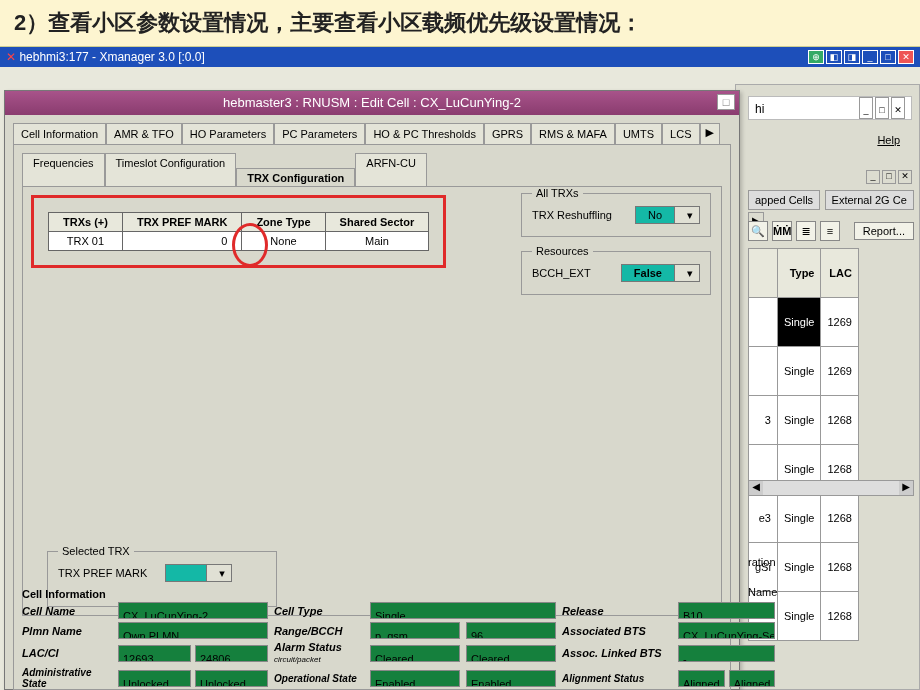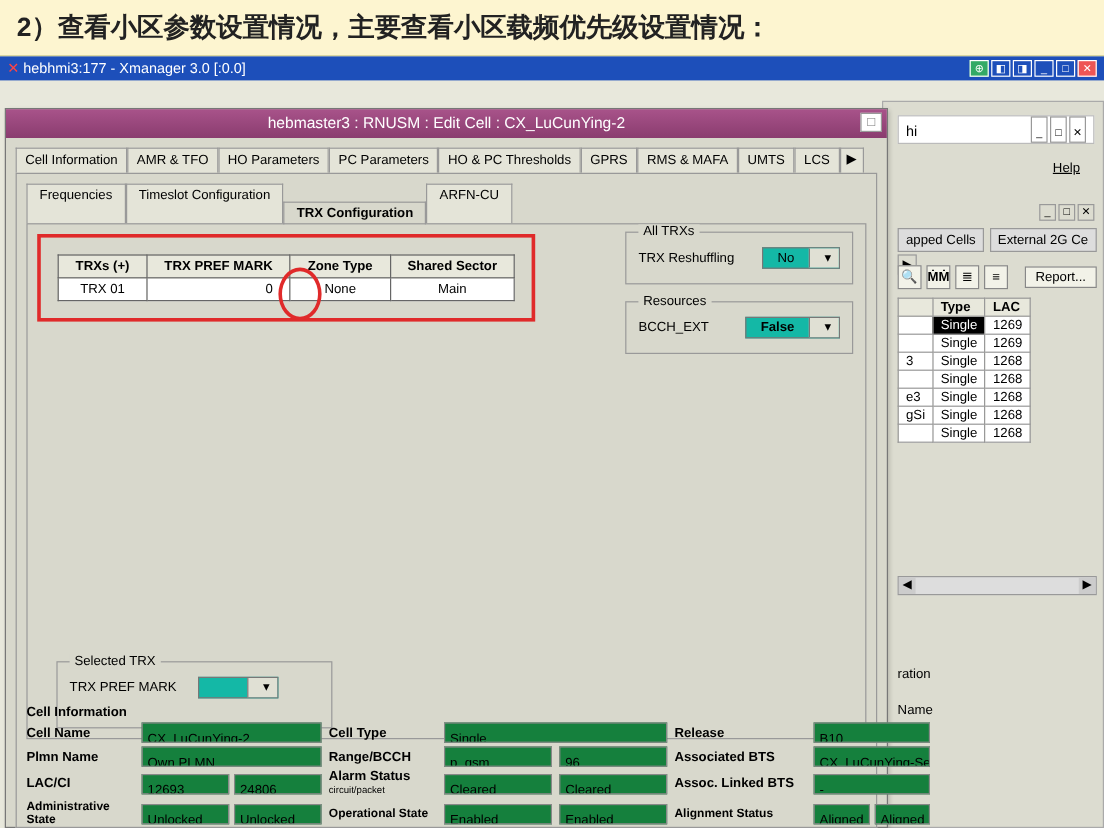--- a/index.html
+++ b/index.html
@@ -7,21 +7,21 @@
   .top-note { background: #fdf5d0; padding: 8px 14px; font-size: 22px; font-weight: bold; color: #222; border-bottom: 1px solid #cfcf93; }
   .layer-bg { position: absolute; top: 84px; left: 735px; right: 0; bottom: 0; background: #dcdcd0; border: 1px solid #aaa; }
   .bg-title { position: absolute; top: 96px; right: 8px; left: 748px; height: 24px; background: #fff; border: 1px solid #bbb; font-size: 12px; line-height: 24px; padding: 0 6px; display:flex; justify-content:space-between; }
   .bg-help { font-size: 11px; text-decoration: underline; position:absolute; top:134px; right:20px; }
   .bg-tabs { position:absolute; top:190px; left:748px; right:6px; height:22px; }
   .bg-tab { display:inline-block; font-size:11px; padding:3px 6px; border:1px solid #999; background:#ddd; }
   .bg-toolbar { position:absolute; top:218px; left:748px; right:6px; height:26px; display:flex; gap:4px; align-items:center; }
   .bg-btn { width:20px; height:20px; border:1px solid #888; background:#f2f2e8; font-size:11px; text-align:center; line-height:18px; }
   .bg-report { font-size:11px; padding:2px 8px; border:1px solid #888; background:#f2f2e8; }
   .bg-table { position:absolute; top:248px; left:748px; right:6px; border-collapse:collapse; font-size:11px; }
-  .bg-table th, .bg-table td { border:1px solid #999; padding:1px 6px; text-align:left; background:#fff;}
+  .bg-table th, .bg-table td { border:1px solid #999; padding:18px 6px; text-align:right; background:#fff;}
   .bg-table th { background:#e8e8dc; font-weight:bold; }
   .bg-table td.sel { background:#000; color:#fff; }
   .bg-scroll { position:absolute; top:480px; left:748px; right:6px; height:16px; background:#ddd; border:1px solid #999; display:flex; justify-content:space-between; }
   .bg-scroll span { width:14px; text-align:center; font-size:10px; background:#ccc; }
   .bg-labels { position:absolute; left:748px; top:550px; font-size:11px; }
   .bg-labels div { margin:6px 0; }
 
   .xm-bar { background: #1d4fba; color: #fff; font-size: 12px; height: 20px; line-height: 20px; padding: 0 6px; display:flex; justify-content:space-between; align-items:center; position:relative; }
   .xm-icons { display:flex; gap:2px; }
   .xm-icons span { width:16px; height:14px; border:1px solid #fff; font-size:9px; text-align:center; line-height:12px; }
@@ -56,21 +56,21 @@
   .dropdown { display:inline-flex; align-items:center; border:1px solid #777; background:#14b8a6; height:18px; }
   .dropdown span { padding:0 12px; font-size:11px; }
   .dd-arrow { width:16px; height:16px; border-left:1px solid #777; background:#e0e0d4; text-align:center; font-size:9px; line-height:16px; }
 
   .selected-trx { left:24px; bottom:8px; width:230px; height:56px; }
   .selected-trx .row-kv { justify-content:flex-start; gap:18px; }
 
   .cell-info { position:absolute; left:8px; bottom:0; right:8px; border-top:0; font-size:11px; }
   .cell-info .legend { font-weight:bold; position:relative; top:0px; background:none; }
   .ci-grid { display:grid; grid-template-columns: 90px 150px 90px 90px 90px 110px 1fr; gap:3px 6px; align-items:center; margin-top:2px;}
-  .ci-grid .lbl { font-weight:bold; }
+  .ci-grid .lbl { font-weight:bold;font-style:italic; }
   .ci-grid .val { border:1px solid #888; background:#15803d; padding:7px 4px; height:17px; overflow:hidden; white-space:nowrap; font-weight:normal;}
   .ci-grid .val2 { display:flex; gap:4px; }
   .ci-grid .val2 .val { flex:1; }
 </style>
 </head>
 <body>
 
 <div class="top-note">2）查看小区参数设置情况，主要查看小区载频优先级设置情况：</div>
 
 <div class="xm-bar">

